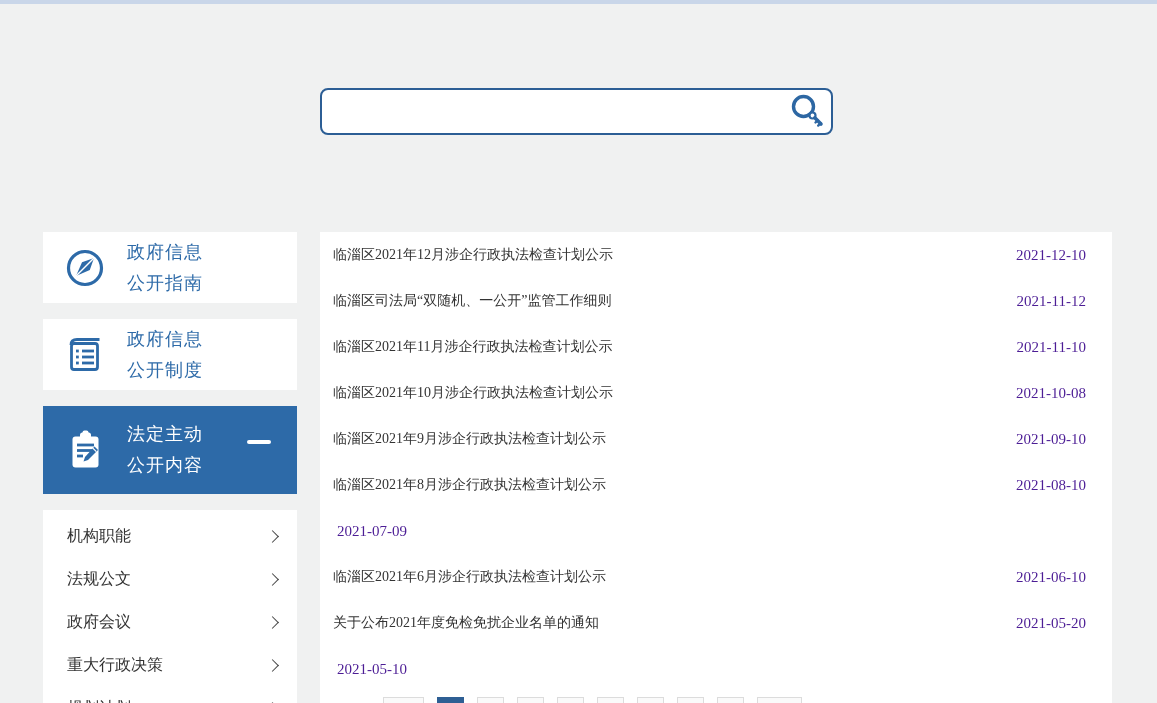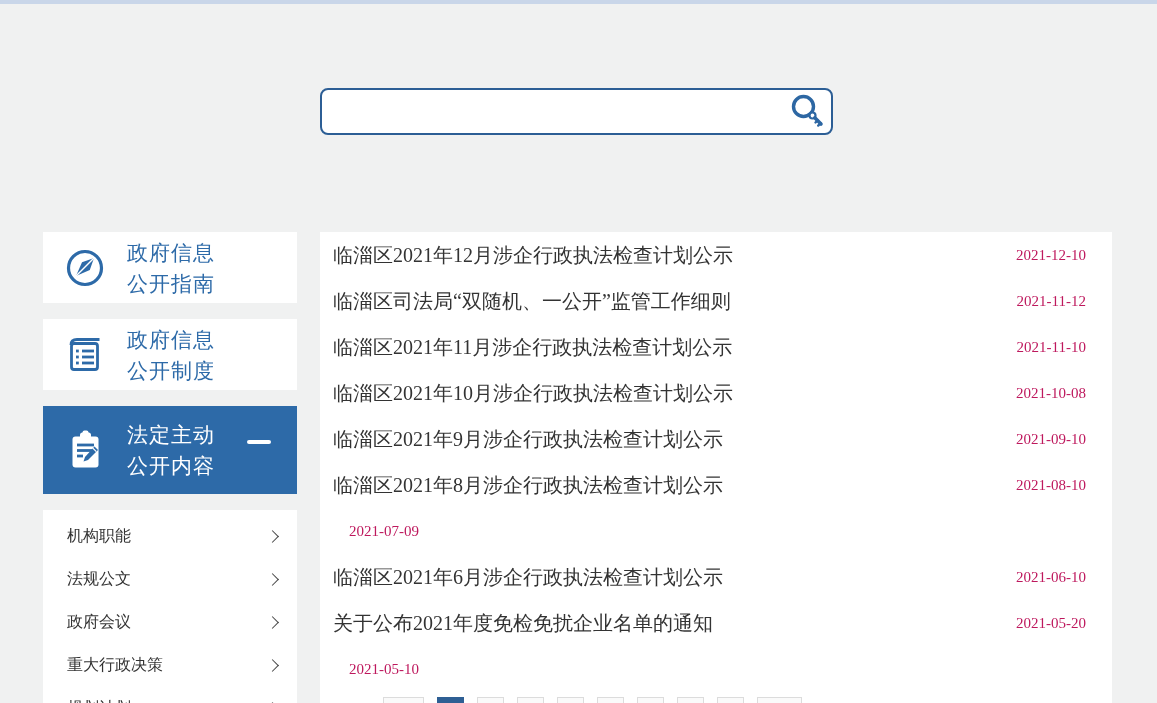--- a/index.html
+++ b/index.html
@@ -21,21 +21,21 @@
     font-size:16px;padding:0 12px;color:#333;font-family:"Liberation Sans",sans-serif;
   }
   .search-btn{width:50px;height:100%;display:flex;align-items:center;justify-content:center;cursor:pointer;background:transparent;border:none;padding:0;}
 
   
   .sidebar{position:absolute;left:43px;top:232px;width:254px;}
   .side-card{
     background:#fff;height:71px;display:flex;align-items:center;margin-bottom:16px;cursor:pointer;
   }
   .side-card .icon-wrap{width:84px;display:flex;justify-content:center;align-items:center;flex:0 0 84px;}
-  .side-card .labels{font-size:21px;color:#2d6aa8;line-height:31px;letter-spacing:1px;}
+  .side-card .labels{font-size:18px;color:#2d6aa8;line-height:31px;letter-spacing:1px;}
   .side-card.active{background:#2d6aa8;height:88px;position:relative;}
   .side-card.active .labels{color:#fff;}
   .minus-dash{position:absolute;right:26px;top:34px;width:24px;height:4px;background:#fff;border-radius:2px;}
 
   .submenu{background:#fff;padding-top:5px;height:219px;}
   .submenu-item{
     height:43px;display:flex;align-items:center;justify-content:space-between;
     padding:0 18px 0 24px;font-size:16px;color:#333;cursor:pointer;
   }
   .chev{width:8px;height:8px;border-top:1.6px solid #444;border-right:1.6px solid #444;transform:rotate(45deg);margin-right:2px;}
@@ -43,25 +43,25 @@
   
   .main{
     position:absolute;left:320px;top:232px;width:792px;height:471px;background:#fff;overflow:hidden;
   }
   .row{
     height:46px;display:flex;align-items:center;justify-content:space-between;
     padding:0 26px 0 13px;cursor:pointer;
   }
   .row .title{
     font-family:"Liberation Serif","DejaVu Serif",serif;
-    font-size:20px;color:#333;white-space:nowrap;overflow:hidden;
+    font-size:14px;color:#333;white-space:nowrap;overflow:hidden;
   }
   .row .date{
     font-family:"Liberation Serif","DejaVu Serif",serif;
-    font-size:15px;color:#be185d;margin-left:16px;flex:0 0 auto;
+    font-size:15px;color:#4c1d95;margin-left:4px;flex:0 0 auto;
   }
 
   
   .pagination{position:absolute;left:63px;top:465px;display:flex;gap:13px;}
   .pg-box{
     height:30px;width:27px;box-sizing:border-box;border:1px solid #dcdcdc;background:#fafafa;cursor:pointer;
   }
   .pg-box.wide-first{width:41px;}
   .pg-box.wide-last{width:45px;}
   .pg-box.active{background:#2e5f94;border-color:#2e5f94;}

